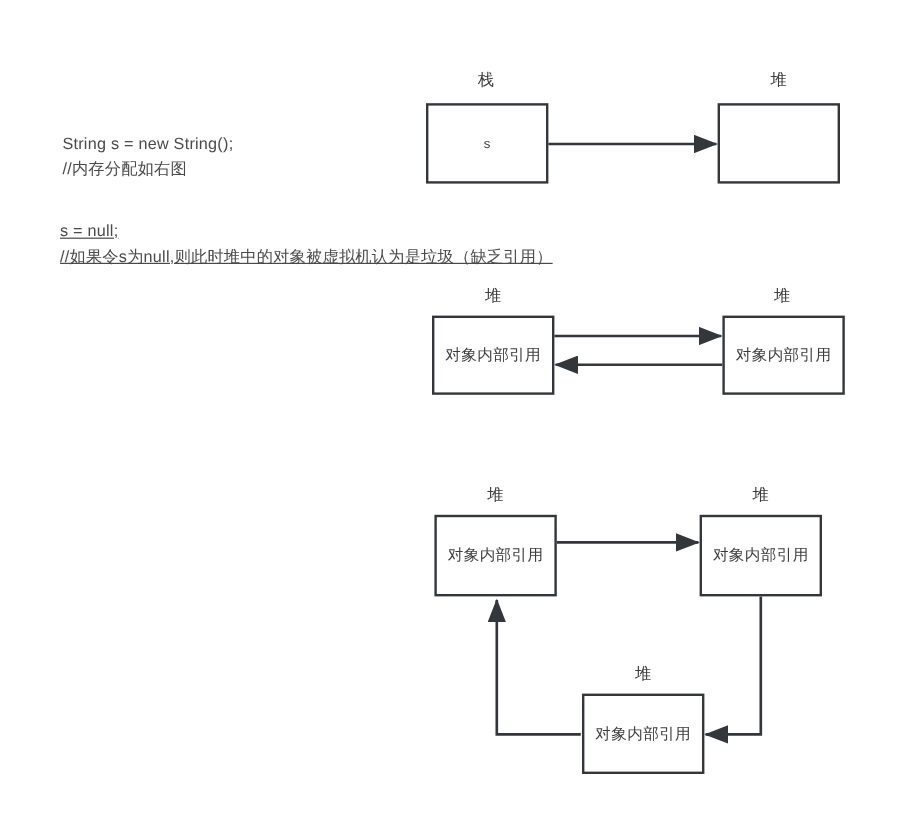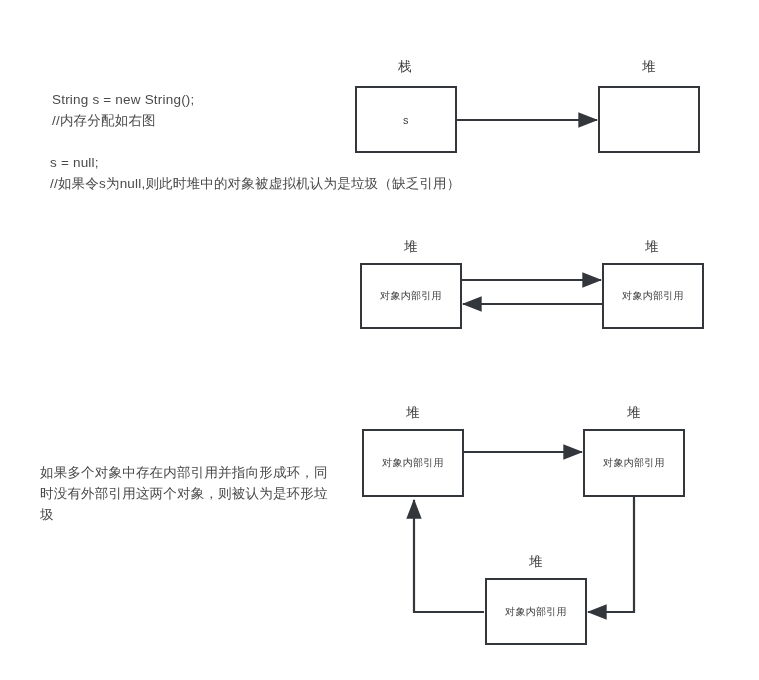--- a/index.html
+++ b/index.html
@@ -18,32 +18,33 @@
     background: #ffffff;
     overflow: hidden;
   }
   .note {
     position: absolute;
     font-size: 13.5px;
     line-height: 21px;
     color: #4a4a4a;
     white-space: pre-wrap;
     letter-spacing: 0.2px;
+    margin-top: 20px;
   }
   .box {
     position: absolute;
     border: 2px solid #33373b;
     background: #ffffff;
     box-sizing: border-box;
     display: flex;
     align-items: center;
     justify-content: center;
   }
   .box-label {
-    font-size: 10px;
+    font-size: 13px;
     color: #3d3d3d;
     letter-spacing: 0.3px;
   }
   .box-label.small {
     font-size: 11px;
   }
   .cap {
     position: absolute;
     font-size: 13.5px;
     color: #3d3d3d;
@@ -60,27 +61,24 @@
   }
 </style>
 </head>
 <body>
 
 <div id="canvas">
 
   <div class="note" style="left:52px; top:89px; width:300px;">String s = new String();
 //内存分配如右图</div>
 
-  <div class="note" style="left:50px; top:152px; width:480px;">s = null;
+  <div class="note" style="left:50px; top:162px; width:480px;text-decoration:underline;">s = null;
 //如果令s为null,则此时堆中的对象被虚拟机认为是垃圾（缺乏引用）</div>
 
 
-  <div class="note" style="left:40px; top:462px; width:312px;">如果多个对象中存在内部引用并指向形成环，同
-时没有外部引用这两个对象，则被认为是环形垃
-圾</div>
 
   <div class="cap" style="left:375px; top:58px; width:60px;">栈</div>
 
   <div class="box" style="left:355px; top:86px; width:102px; height:67px;">
     <span class="box-label small">s</span>
   </div>
 
   <div class="cap" style="left:619px; top:58px; width:60px;">堆</div>
 
   <div class="box" style="left:598px; top:86px; width:102px; height:67px;">

